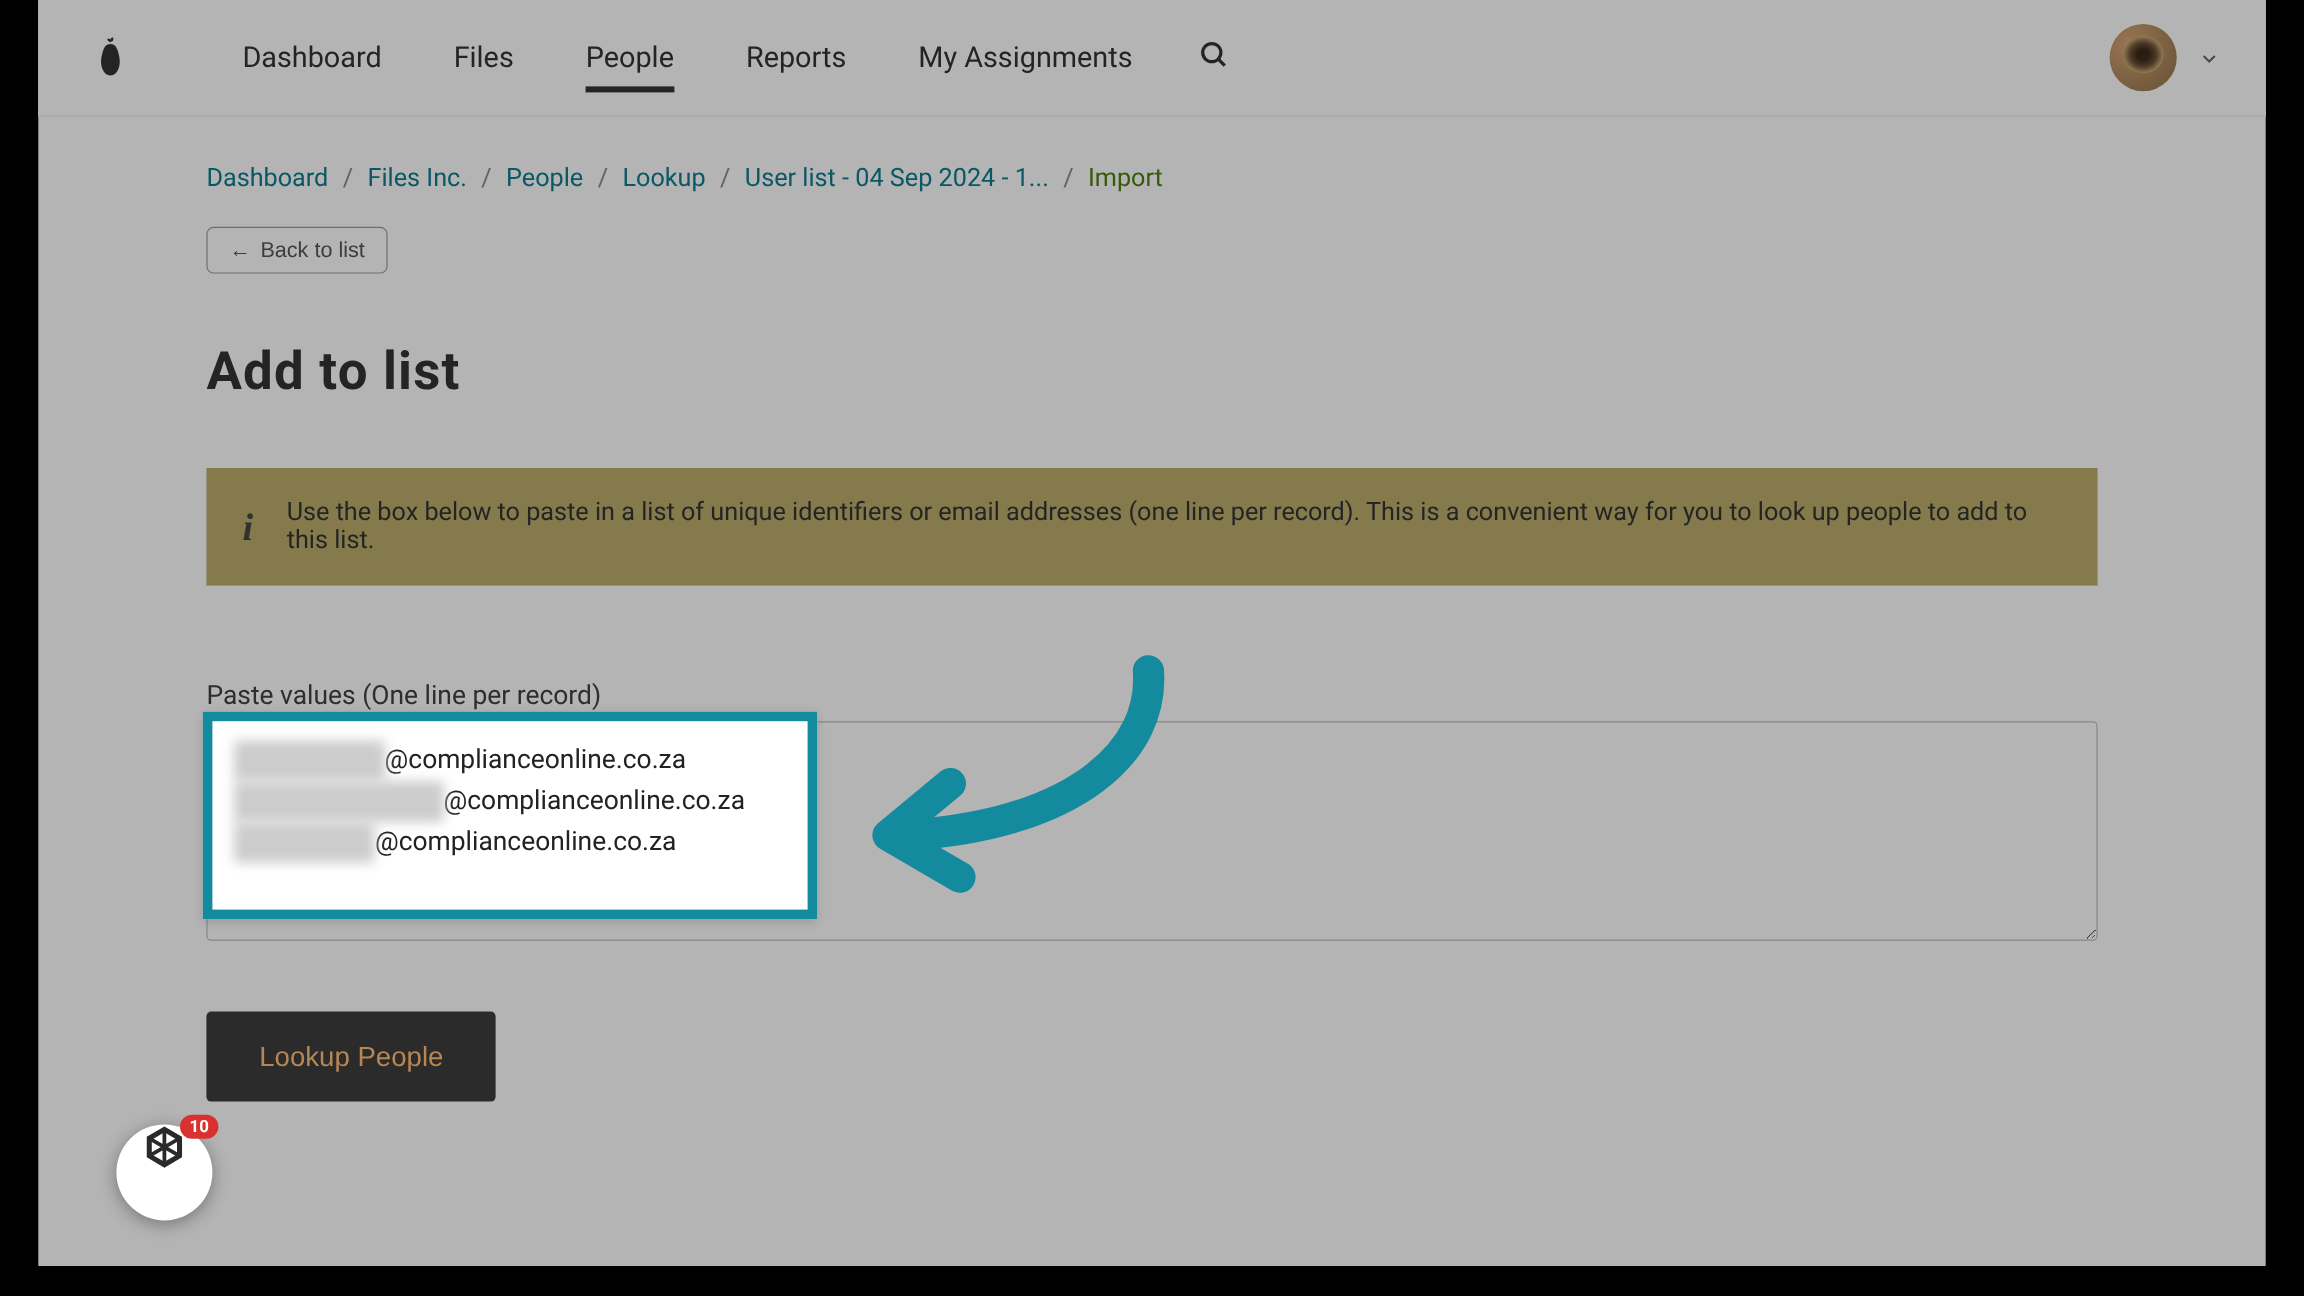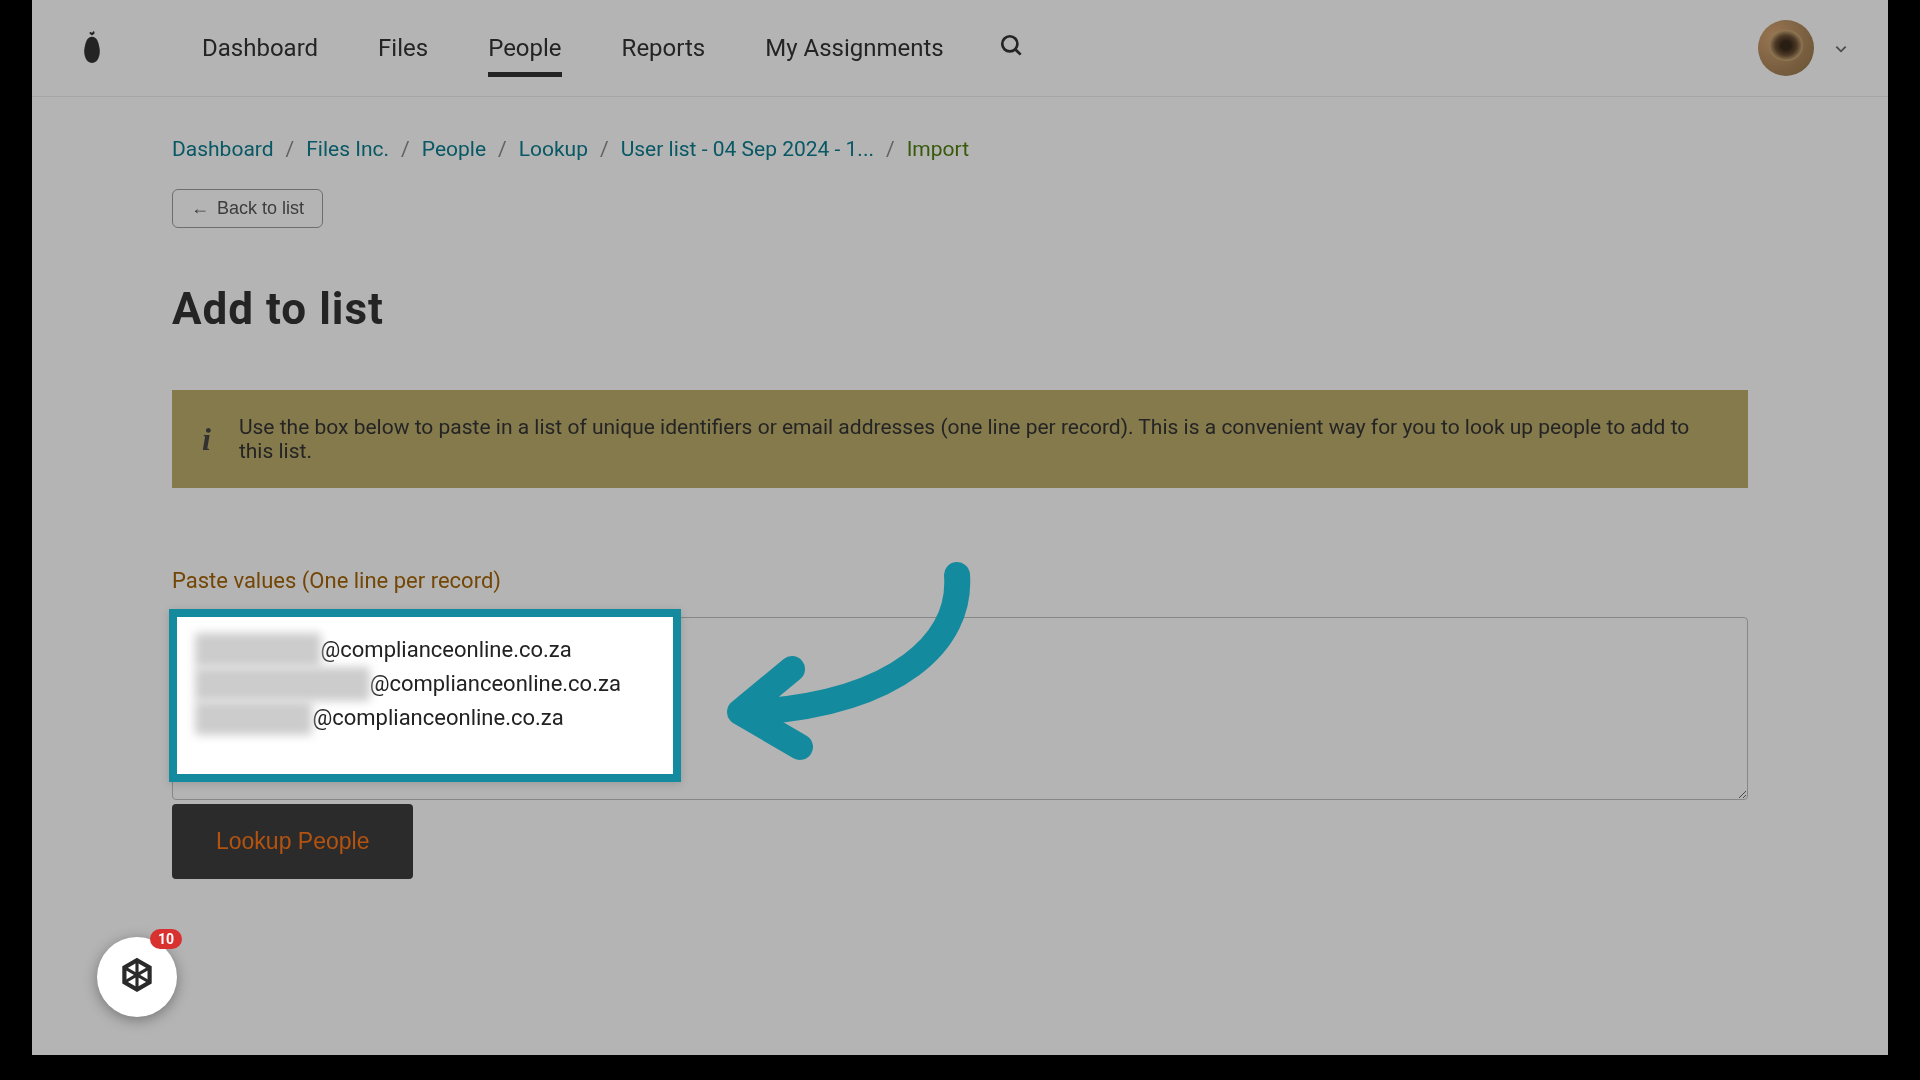--- a/index.html
+++ b/index.html
@@ -166,22 +166,22 @@
       font-size: 32px;
       font-weight: bold;
       color: #444;
     }
     .info-text {
       font-size: 21px;
       color: #333;
     }
     .field-label {
       font-size: 22px;
-      color: #a16207;
-      margin-bottom: 24px;
+      color: #404040;
+      margin-bottom: 8px;
     }
     .textarea-wrap {
       position: relative;
     }
     .textarea {
       width: 100%;
       height: 183px;
       border: 1px solid #bbb;
       border-radius: 4px;
       background: #fafafa;
@@ -216,39 +216,39 @@
       user-select: none;
     }
     .arrow-annotation {
       position: absolute;
       top: -60px;
       left: 530px;
       z-index: 100;
       pointer-events: none;
     }
     .lookup-button {
+      margin-top: 55px;
       background: #3c3c3c;
-      color: #f97316;
+      color: #fdba74;
       border: none;
       padding: 24px 44px;
       font-size: 23px;
       border-radius: 4px;
       cursor: pointer;
     }
     .chat-widget {
       position: absolute;
       left: 65px;
       bottom: 38px;
       width: 80px;
       height: 80px;
       border-radius: 50%;
       background: #fff;
       box-shadow: 0 3px 14px rgba(0,0,0,0.35);
       display: flex;
-      align-items: center;
       justify-content: center;
       cursor: pointer;
       z-index: 200;
     }
     .chat-badge {
       position: absolute;
       top: -8px;
       right: -5px;
       background: #d93030;
       color: #fff;

